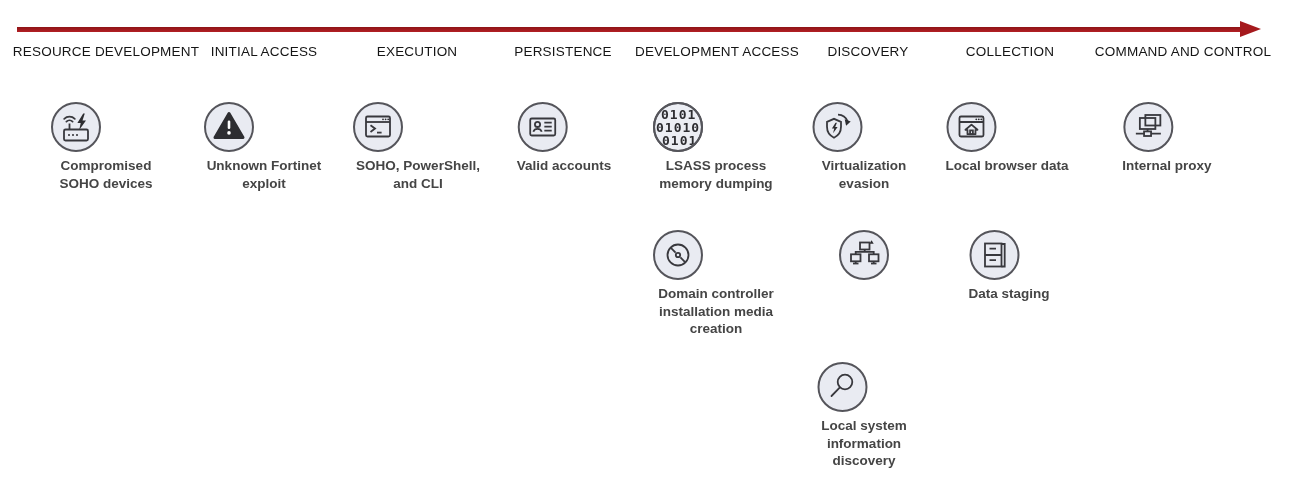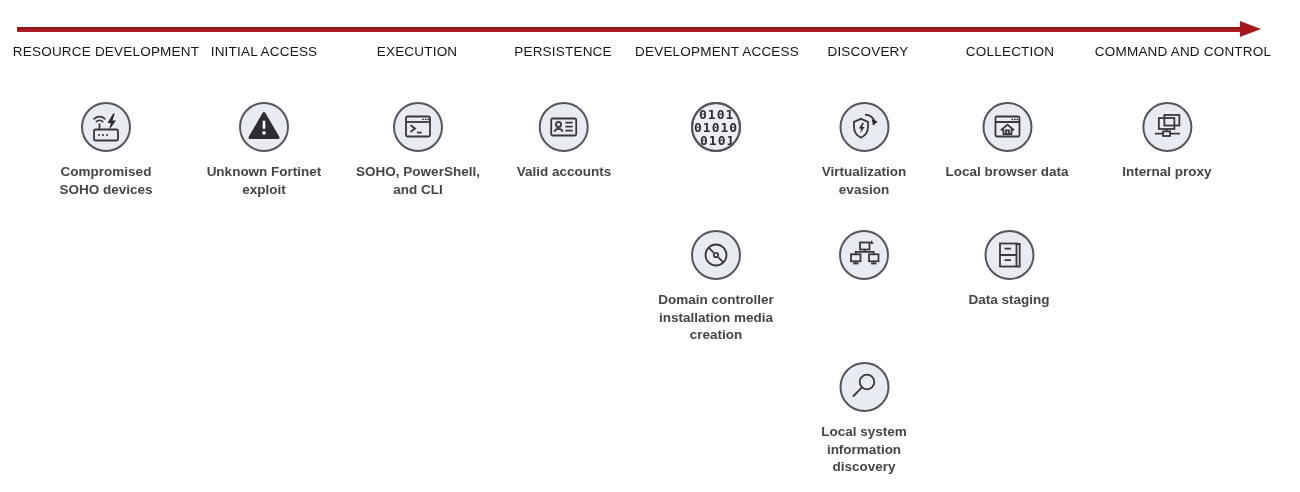--- a/index.html
+++ b/index.html
@@ -18,26 +18,26 @@
     border-top:8.5px solid transparent;
     border-bottom:8.5px solid transparent;
   }
   .stage-header{
     position:absolute;top:44px;transform:translateX(-50%);
     font-size:13.5px;font-weight:400;color:#151515;
     letter-spacing:0.2px;white-space:nowrap;
   }
   .item{
     position:absolute;transform:translateX(-50%);
-    display:flex;flex-direction:column;align-items:center;
+    display:flex;flex-direction:column;align-items:flex-start;
   }
   .row1{top:101px}.row2{top:229px}.row3{top:361px}
   .badge{width:52px;height:52px;display:block;}
   .item-label{
-    margin-top:10px;font-size:13.5px;font-weight:600;color:#454545;
+    margin-top:4px;font-size:13.5px;font-weight:600;color:#454545;
     text-align:center;line-height:1.3;
   }
   svg .glyph{stroke:#38383d;stroke-width:1.8;fill:none;}
   svg .glyph-fill{fill:#2d2d31;stroke:none;}
   svg text.bin{font-family:"DejaVu Sans Mono",monospace;font-weight:bold;font-size:13px;letter-spacing:1px;fill:#2d2d31;}
 </style>
 </head>
 <body>
 
 <div class="stage-arrow-line"></div>
@@ -110,20 +110,21 @@
     <clipPath id="binclip">
         <circle cx="26" cy="26" r="23"></circle>
       </clipPath>
     <g clip-path="url(#binclip)">
       <text class="bin" x="9" y="18">0101</text>
       <text class="bin" x="4" y="31">01010</text>
       <text class="bin" x="10" y="44">0101</text>
     </g>
     <circle cx="26" cy="26" r="24" fill="none" stroke="#55555b" stroke-width="2"></circle>
   </svg>
+  <span class="item-label" style="max-width:128px">LSASS process memory dumping</span>
 </div>
 
 <div class="item row1" style="left:864px">
   <svg class="badge" viewBox="0 0 52 52">
     <circle cx="26" cy="26" r="24" fill="#e9ebf2" stroke="#55555b" stroke-width="2"></circle>
     <path class="glyph" d="M15.5 20.8 l7 -3 7 3 v5 c0 6 -3.4 9.2 -7 10.9 c-3.6 -1.7 -7 -4.9 -7 -10.9 z" fill="#fdfdfe"></path>
     <path class="glyph-fill" d="M24 21.8 l-3.6 5.8 h2.3 l-1.1 4.6 4.5 -6.3 h-2.4 l1.7 -4.1 z"></path>
     <path class="glyph" d="M26.5 13.6 a10.6 10.6 0 0 1 9.6 6.8" stroke-width="2.3"></path>
     <path class="glyph-fill" d="M33.2 18.2 l6 2.4 -4.6 4.2 z"></path>
   </svg>

